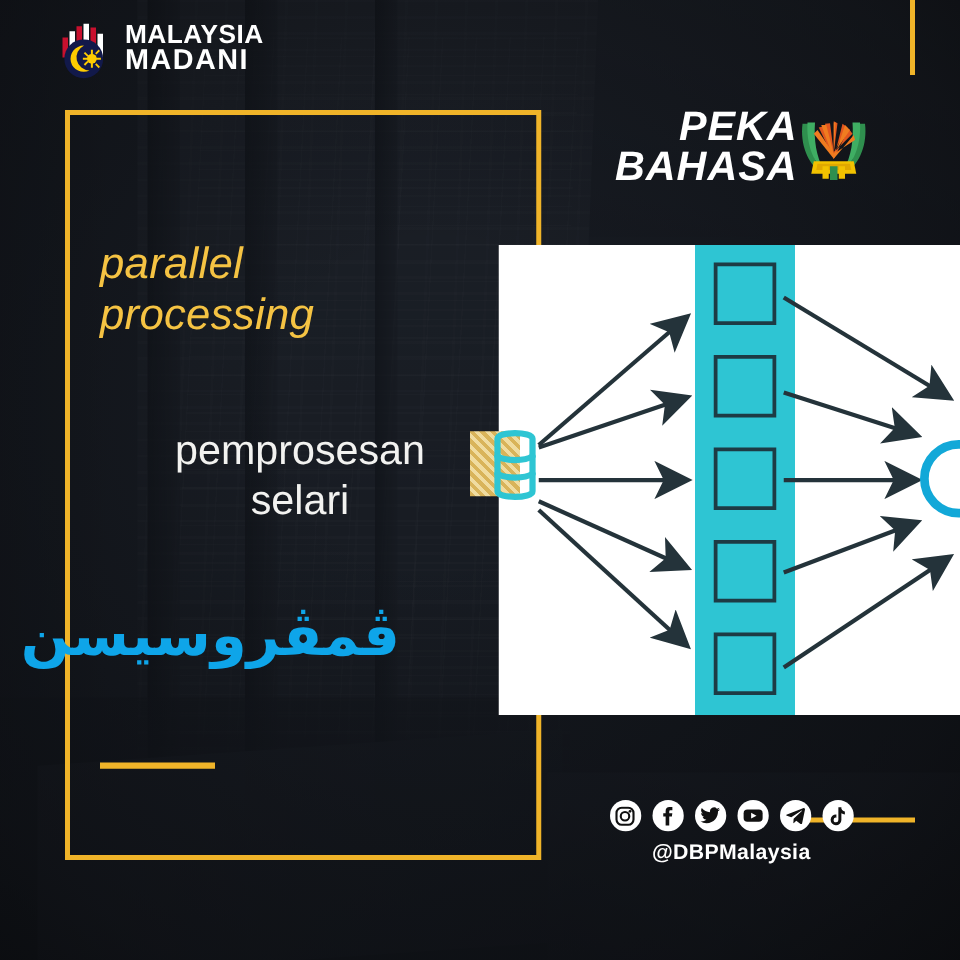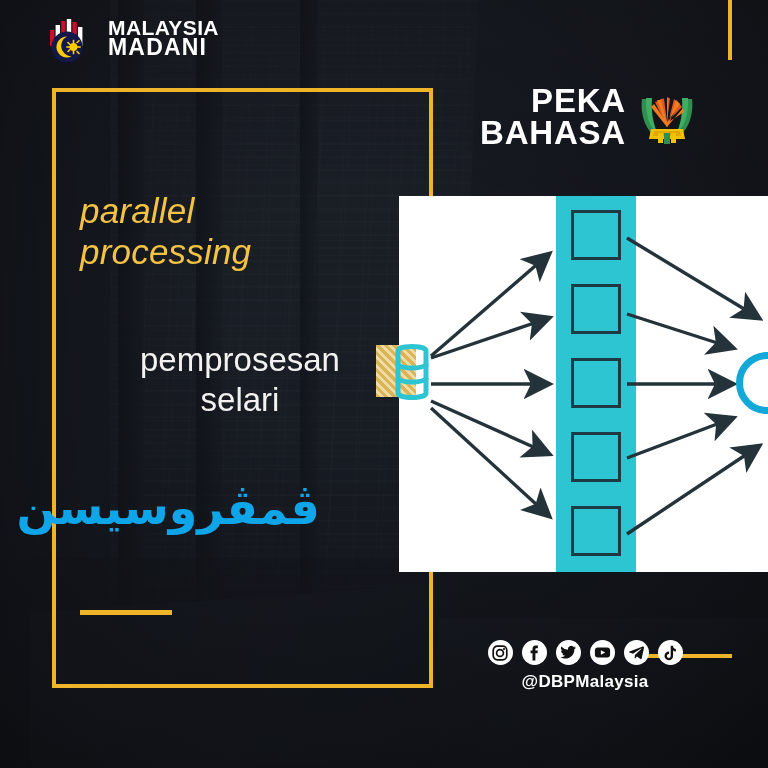--- a/index.html
+++ b/index.html
@@ -55,31 +55,31 @@
     background:linear-gradient(190deg,#23262c,#16181d);
     opacity:.75;
   }
   .bg-vignette{
     position:absolute;inset:0;
     background:radial-gradient(ellipse at 45% 42%, rgba(0,0,0,0) 20%, rgba(10,11,14,.55) 78%, rgba(8,9,11,.8) 100%);
   }
   .bg-tint{position:absolute;inset:0;background:rgba(23,27,35,.62);}
 
   
-  .madani{position:absolute;left:42px;top:12px;display:flex;align-items:center;gap:14px;}
+  .madani{position:absolute;left:42px;top:12px;display:flex;align-items:center;gap:6px;}
   .madani-mark{position:relative;width:52px;height:52px;}
   .madani-text{display:flex;flex-direction:column;line-height:.92;}
   .madani-text span{
     color:#ffffff;font-weight:bold;letter-spacing:.4px;
     font-size:21px;font-family:"Liberation Sans",sans-serif;
   }
   .madani-text span.l2{font-size:23px;letter-spacing:1.2px;}
 
   
-  .peka{position:absolute;right:72px;top:85px;display:flex;align-items:center;gap:12px;}
+  .peka{position:absolute;right:72px;top:85px;display:flex;align-items:center;font-style:italic;}
   .peka-words{display:flex;flex-direction:column;align-items:flex-end;line-height:.96;}
   .peka-words span{
     color:#fff;font-weight:bold;font-size:33px;letter-spacing:.8px;
     font-family:"Liberation Sans",sans-serif;
   }
   .dbp-emblem{position:relative;width:58px;height:56px;}
 
   
   .frame{
     position:absolute;left:52px;top:88px;width:381px;height:600px;

